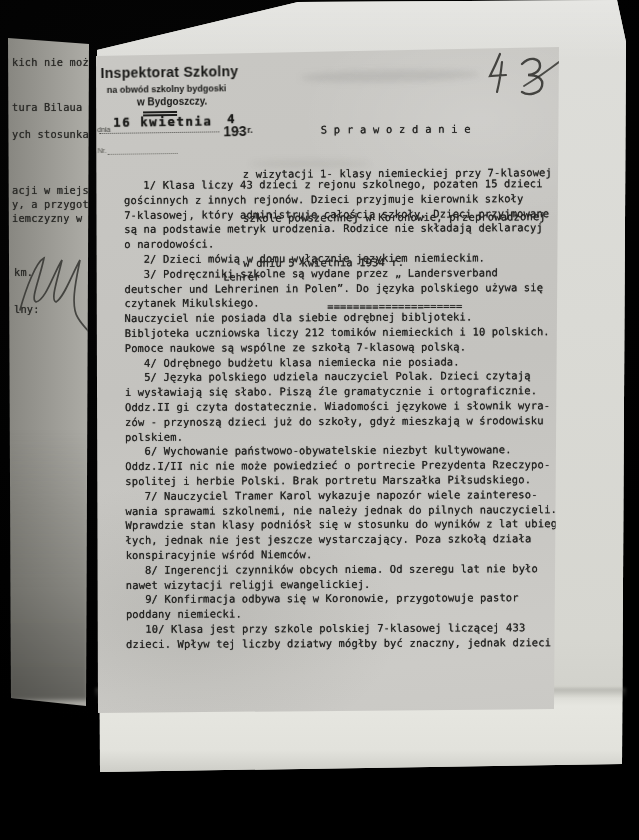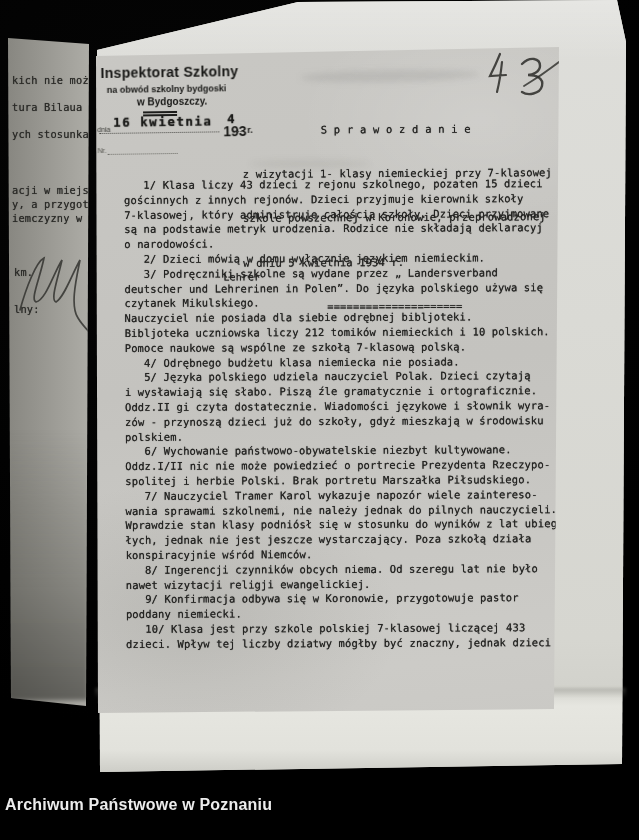--- a/index.html
+++ b/index.html
@@ -13,21 +13,21 @@
       linear-gradient(180deg, #dededa 0px, #d6d6d0 640px, #d2d2cc 686px, #e6e6e0 706px, #e2e2dc 750px, #cfcfc9 770px),
       #d8d8d2;}
   .under-fold{position:absolute;left:95px;top:688px;width:531px;height:10px;background:linear-gradient(180deg,rgba(120,120,114,.35),rgba(120,120,114,0));filter:blur(1.5px);}
 
   
   .left-strip{position:absolute;inset:0;
     clip-path:polygon(8px 38px,89px 44px,86px 706px,11px 698px);
     background:linear-gradient(90deg,#84837d 0%,#b9b8b2 18%,#cbcac4 45%,#c6c5bf 62%,#a9a8a2 84%,#5f5f59 100%);}
   .left-strip .shade{position:absolute;left:8px;top:430px;width:80px;height:270px;background:linear-gradient(180deg,rgba(70,70,64,0),rgba(70,70,64,.35) 60%,rgba(40,40,36,.55));filter:blur(2px);}
   .frag{position:absolute;font-size:10.3px;color:#2b2b28;white-space:pre;letter-spacing:.2px;text-shadow:0 0 .7px rgba(30,30,28,.8);}
-  .f0{left:12px;top:74px;} .f1{left:12px;top:101px;} .f2{left:12px;top:128px;}
+  .f0{left:12px;top:56px;} .f1{left:12px;top:101px;} .f2{left:12px;top:128px;}
   .f3{left:12px;top:184px;} .f4{left:12px;top:198px;} .f5{left:12px;top:212px;}
   .f6{left:14px;top:246px;margin-top:20px;} .f7{left:14px;top:303px;text-align:center;}
 
   
   .main-page{position:absolute;inset:0;
     clip-path:polygon(96px 56px,559px 47px,554px 709px,98px 713px);
     background:
       radial-gradient(ellipse 300px 200px at 190px 620px, rgba(110,110,104,.18), rgba(110,110,104,0) 70%),
       radial-gradient(ellipse 260px 160px at 480px 120px, rgba(255,255,255,.15), rgba(255,255,255,0) 70%),
       linear-gradient(174deg,#c9c8c4 0%,#c4c3bf 45%,#cccbc7 78%,#c6c5c1 100%);}
@@ -129,14 +129,13 @@
       <div class="typed-line">w dniu 5 kwietnia 1934 r.</div>
       <div class="typed-line">             =====================</div>
     </div>
 
     <div class="body-block typed"><div class="typed-line">   1/ Klasa liczy 43 dzieci z rejonu szkolnego, pozaten 15 dzieci</div><div class="typed-line">gościnnych z innych rejonów. Dzieci przyjmuje kierownik szkoły</div><div class="typed-line">7-klasowej, który administruje całością szkoły. Dzieci przyjmowane</div><div class="typed-line">są na podstawie metryk urodzenia. Rodzice nie składają deklaracyj</div><div class="typed-line">o narodowości.</div><div class="typed-line">   2/ Dzieci mówią w domu wyłącznie językiem niemieckim.</div><div class="typed-line">   3/ Podręczniki szkolne są wydane przez „ Landersverband</div><div class="typed-line">deutscher und Lehrerinen in Polen”. Do języka polskiego używa się</div><div class="typed-line">czytanek Mikulskiego.</div><div class="typed-line">Nauczyciel nie posiada dla siebie odrębnej bibljoteki.</div><div class="typed-line">Bibljoteka uczniowska liczy 212 tomików niemieckich i 10 polskich.</div><div class="typed-line">Pomoce naukowe są wspólne ze szkołą 7-klasową polską.</div><div class="typed-line">   4/ Odrębnego budżetu klasa niemiecka nie posiada.</div><div class="typed-line">   5/ Języka polskiego udziela nauczyciel Polak. Dzieci czytają</div><div class="typed-line">i wysławiają się słabo. Piszą źle gramatycznie i ortograficznie.</div><div class="typed-line">Oddz.II gi czyta dostatecznie. Wiadomości językowe i słownik wyra-</div><div class="typed-line">zów - przynoszą dzieci już do szkoły, gdyż mieszkają w środowisku</div><div class="typed-line">polskiem.</div><div class="typed-line">   6/ Wychowanie państwowo-obywatelskie niezbyt kultywowane.</div><div class="typed-line">Oddz.I/II nic nie może powiedzieć o portrecie Prezydenta Rzeczypo-</div><div class="typed-line">spolitej i herbie Polski. Brak portretu Marszałka Piłsudskiego.</div><div class="typed-line">   7/ Nauczyciel Tramer Karol wykazuje napozór wiele zaintereso-</div><div class="typed-line">wania sprawami szkolnemi, nie należy jednak do pilnych nauczycieli.</div><div class="typed-line">Wprawdzie stan klasy podniósł się w stosunku do wyników z lat ubieg-</div><div class="typed-line">łych, jednak nie jest jeszcze wystarczający. Poza szkołą działa</div><div class="typed-line">konspiracyjnie wśród Niemców.</div><div class="typed-line">   8/ Ingerencji czynników obcych niema. Od szeregu lat nie było</div><div class="typed-line">nawet wizytacji religji ewangelickiej.</div><div class="typed-line">   9/ Konfirmacja odbywa się w Koronowie, przygotowuje pastor</div><div class="typed-line">poddany niemiecki.</div><div class="typed-line">   10/ Klasa jest przy szkole polskiej 7-klasowej liczącej 433</div><div class="typed-line">dzieci. Wpływ tej liczby dziatwy mógłby być znaczny, jednak dzieci</div></div>
     <div class="body-block" style="width:0;height:0;">
       <span class="insert-word">Lehrer</span>
     </div>
   </div>
 
-  <div class="caption">Archiwum Państwowe w Poznaniu</div>
 </div>
 
 </body></html>

